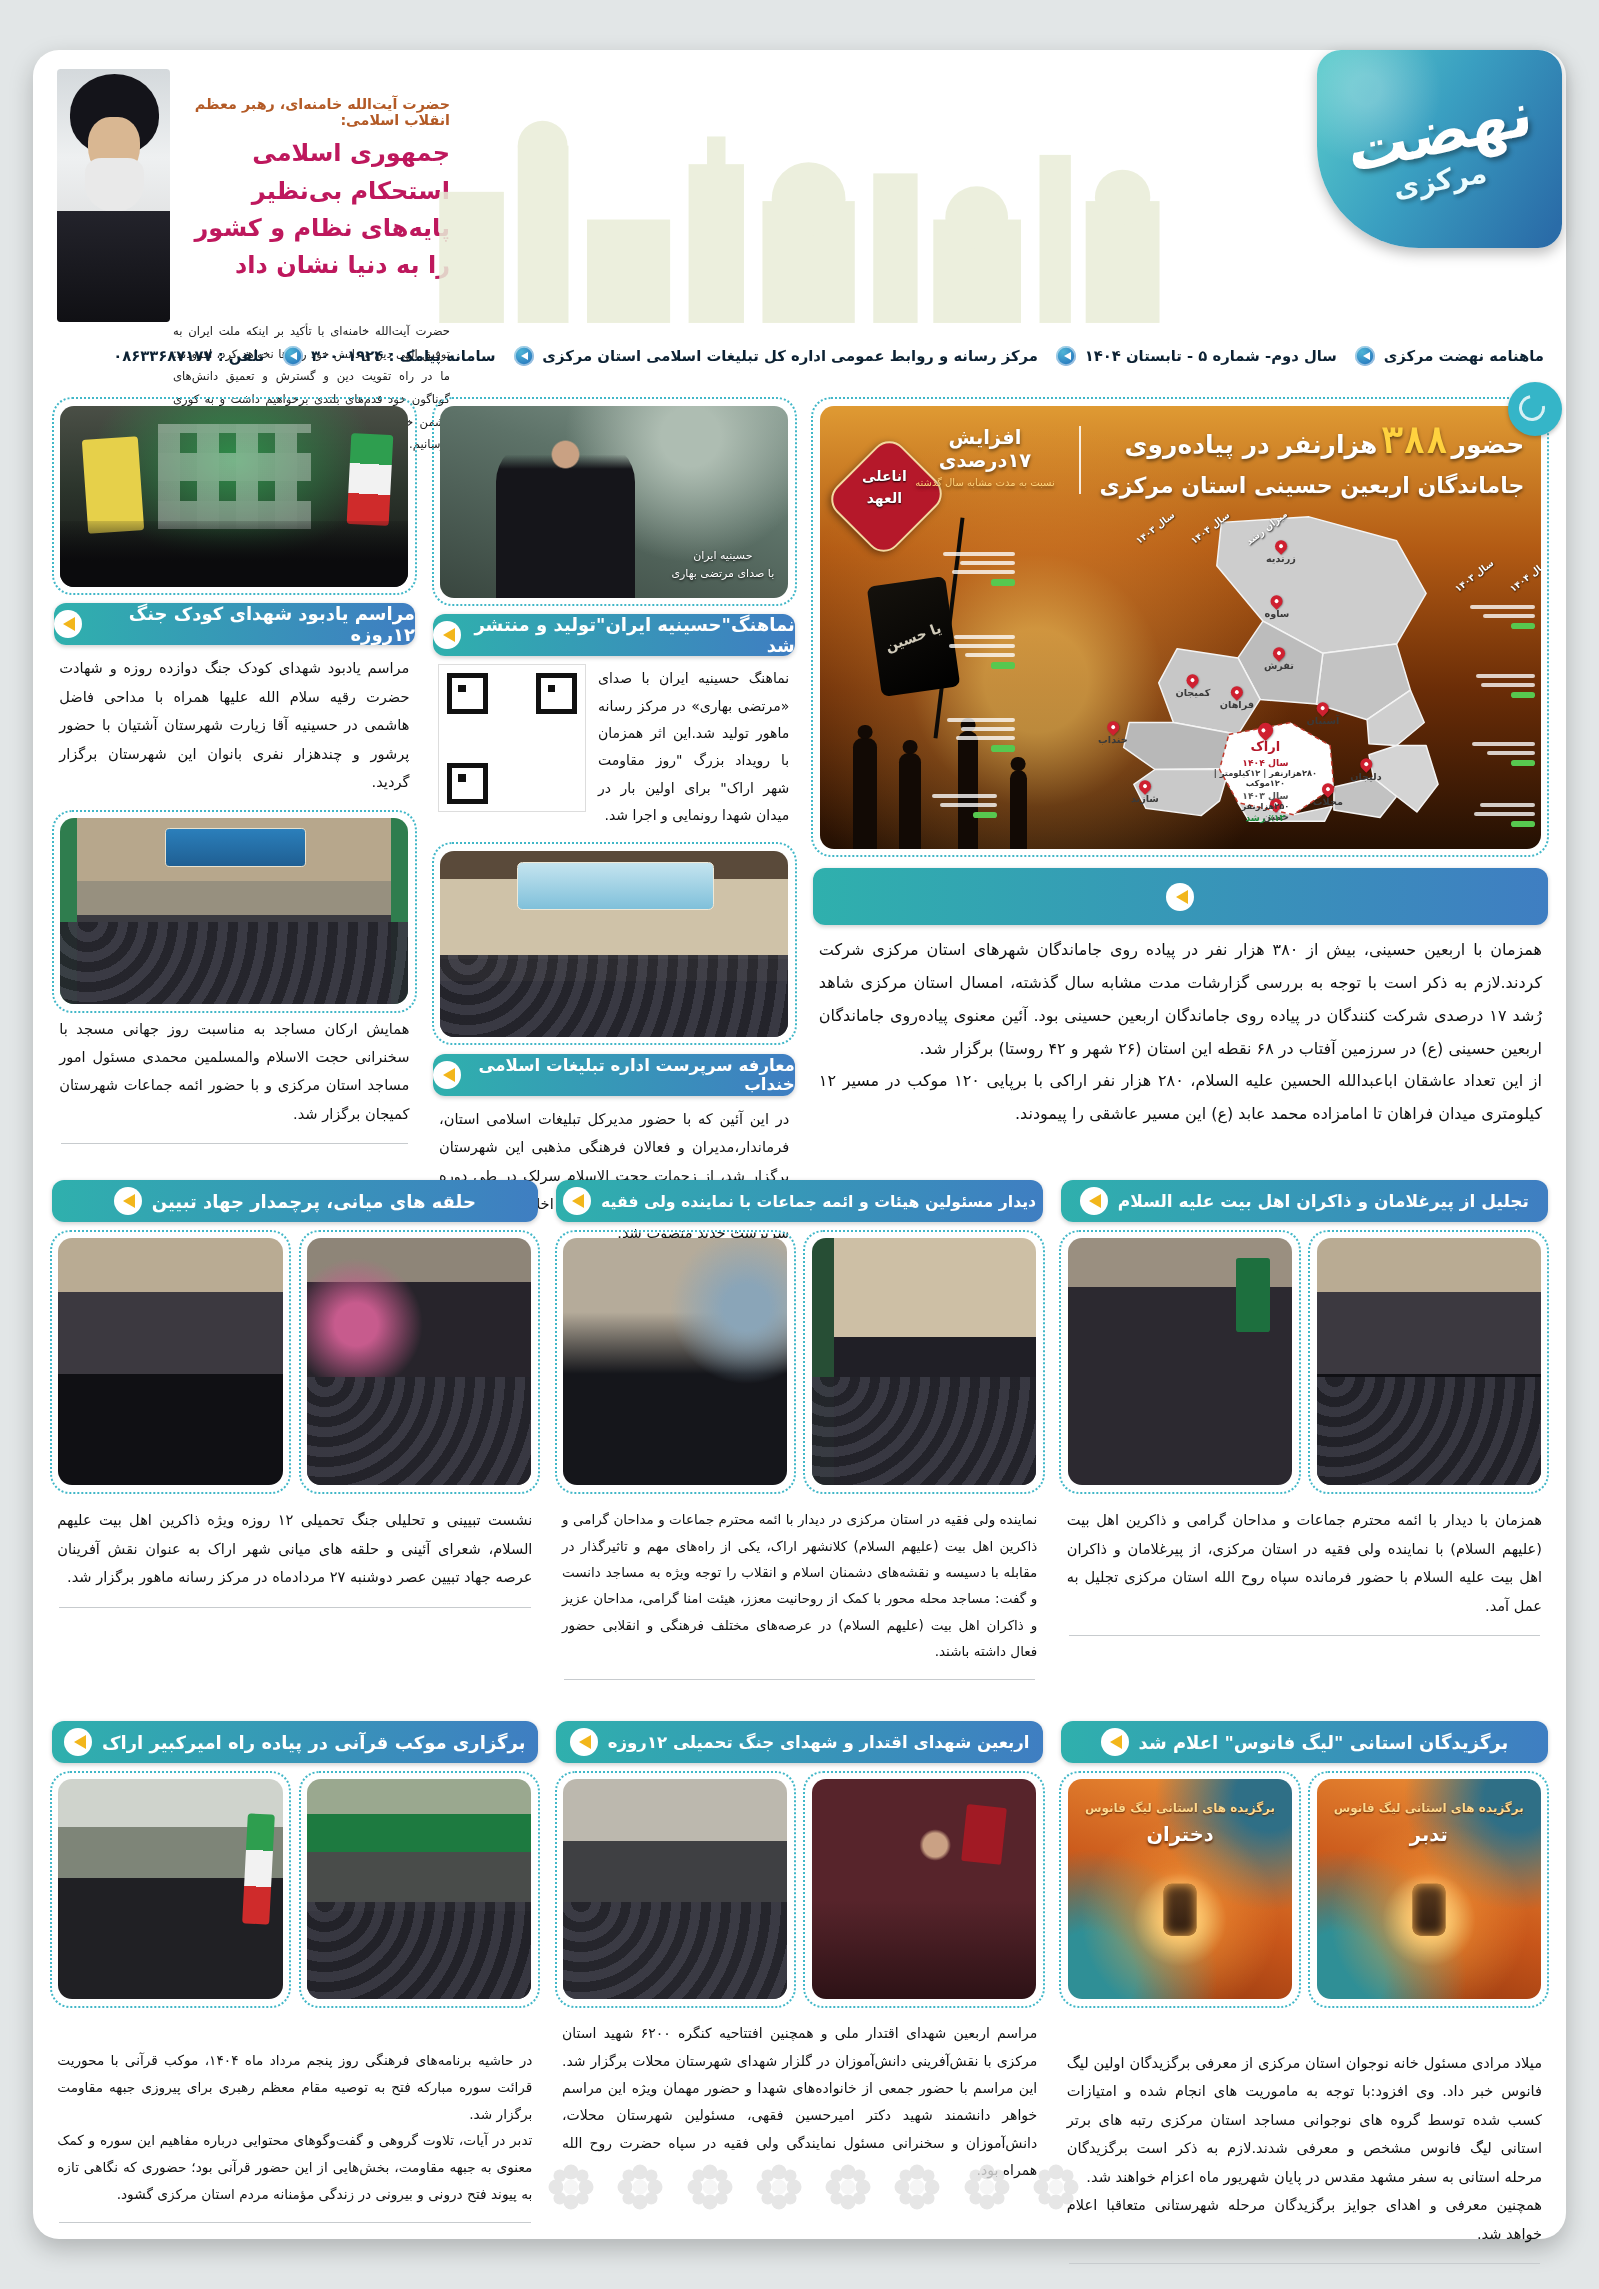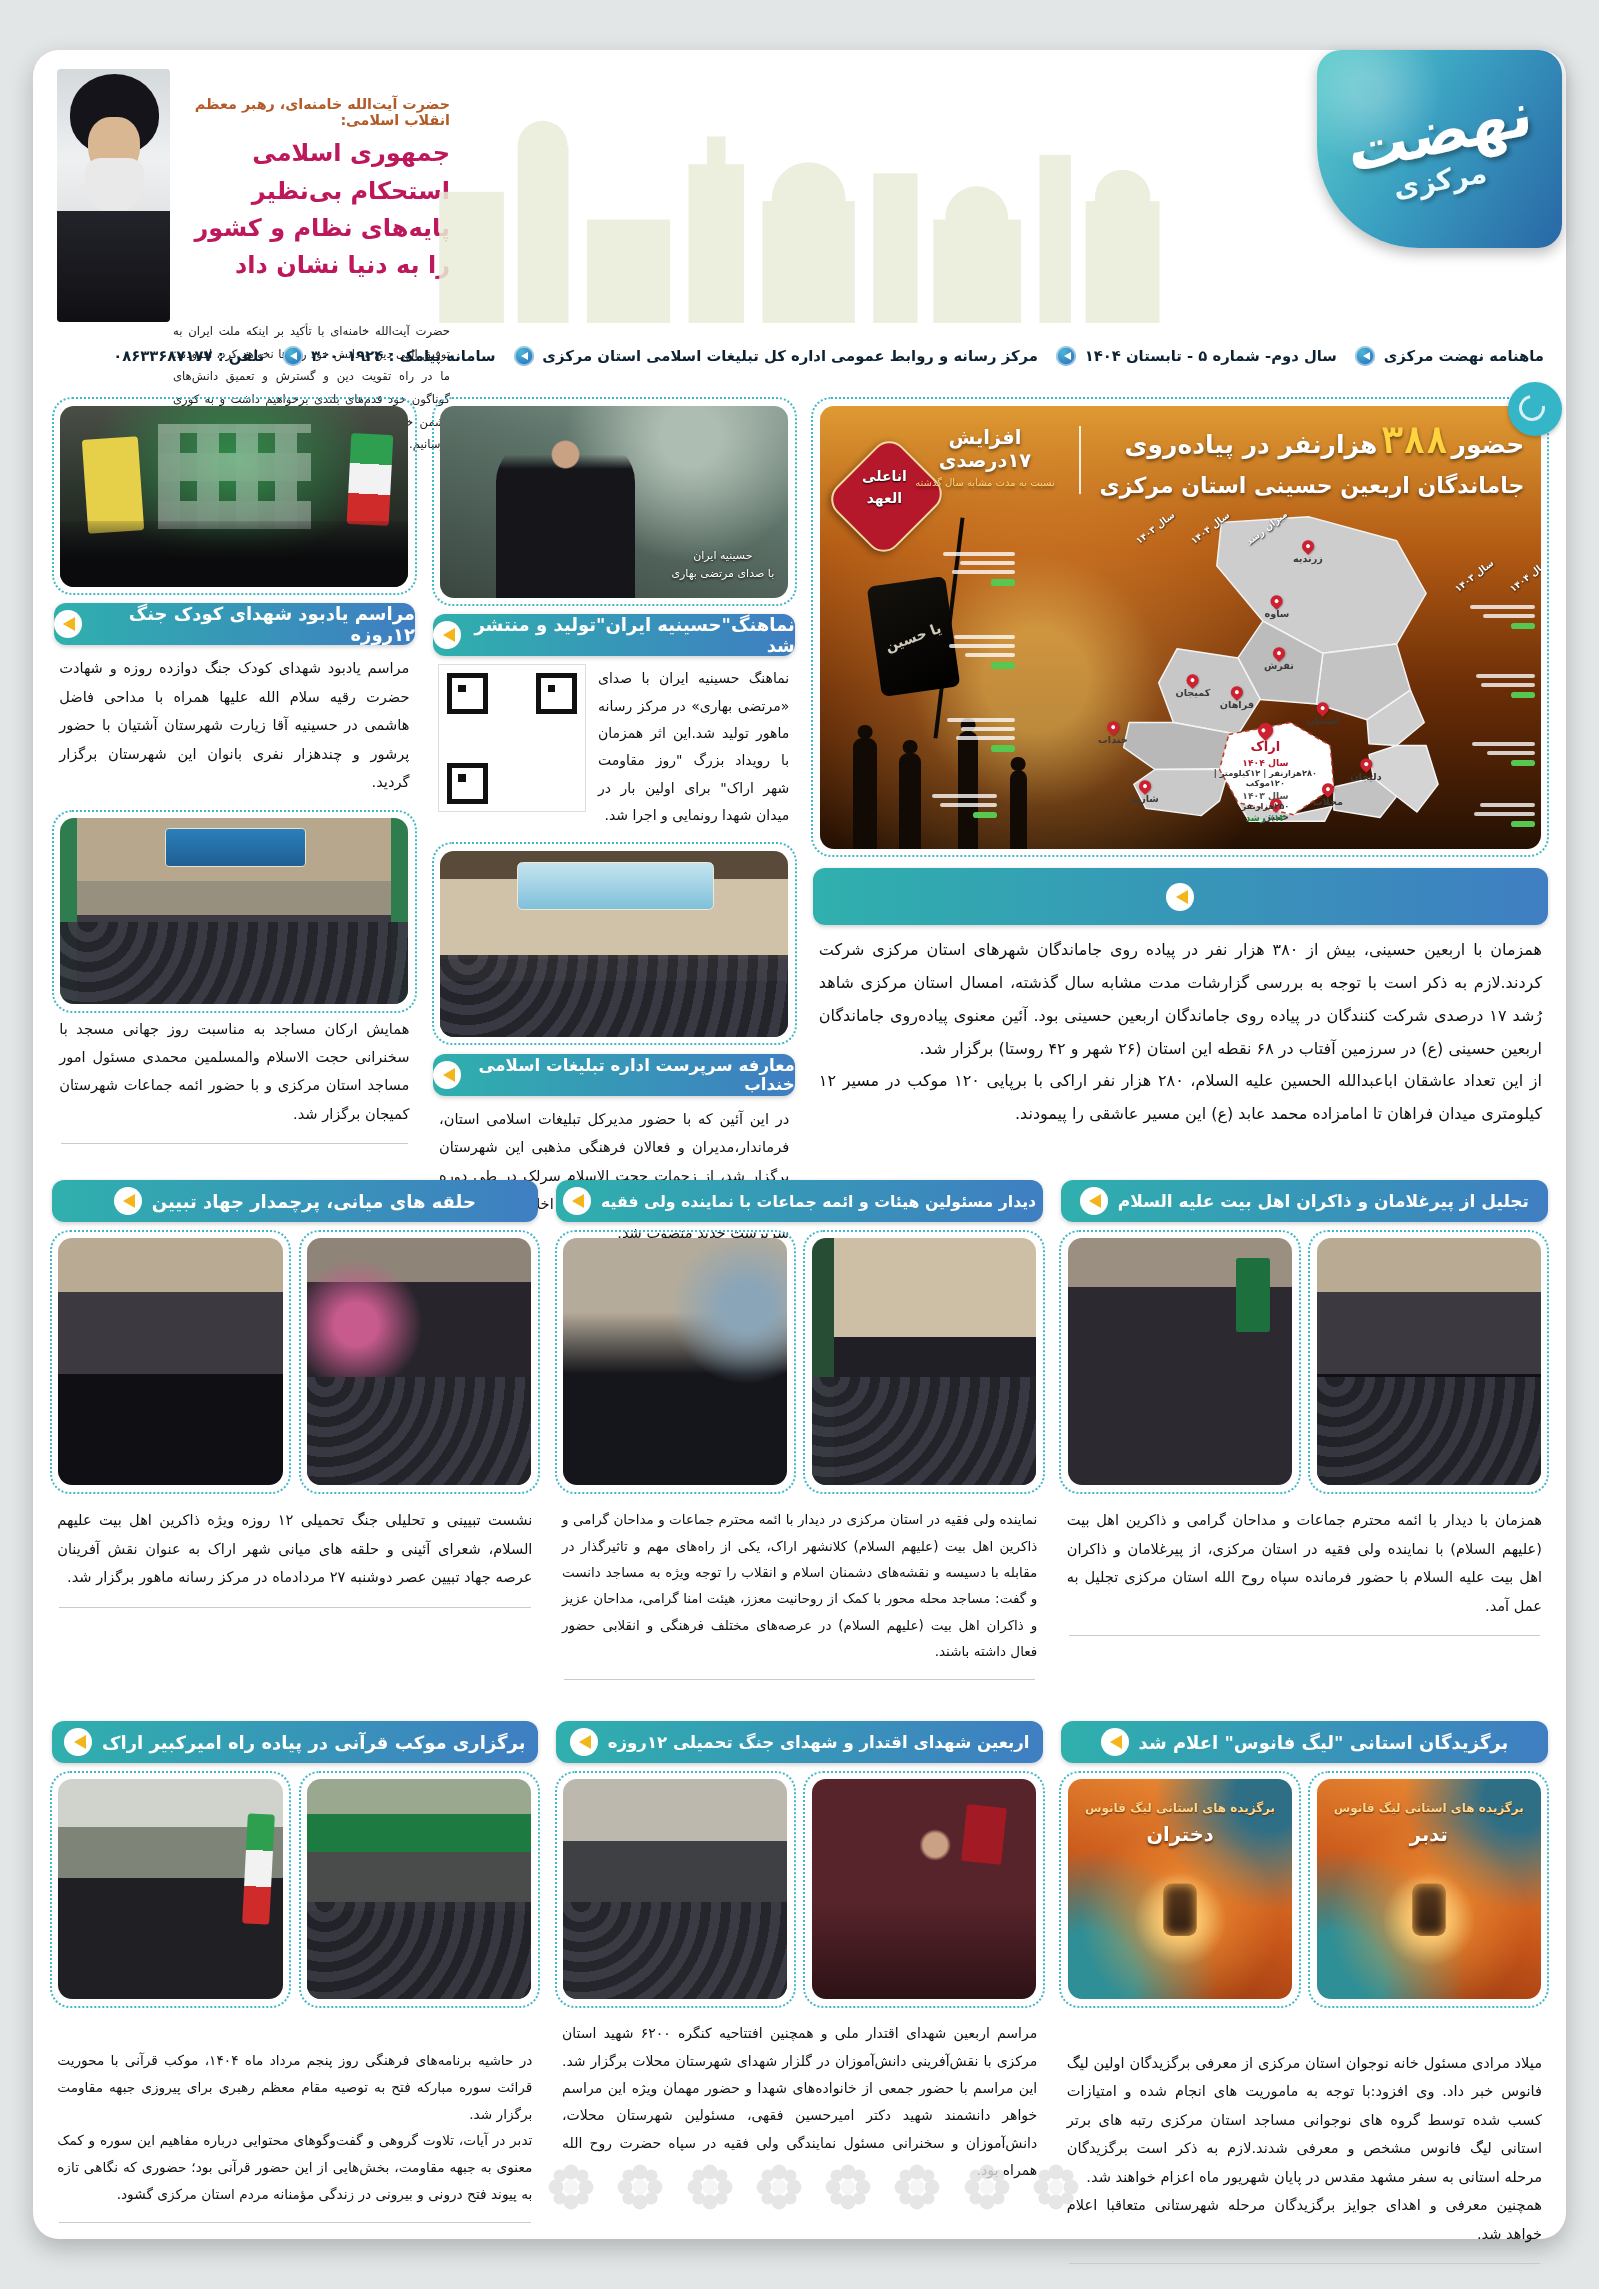--- a/index.html
+++ b/index.html
@@ -112,21 +112,21 @@
   .wk::before{content:"";position:absolute;left:50%;top:-13px;transform:translateX(-50%);width:14.8px;height:14.8px;border-radius:50%;background:#120a05;}
   .wk1{left:33px;width:24px;height:111px;}
   .wk2{left:79px;width:22px;height:96px;}
   .wk3{left:138px;width:20px;height:118px;}
   .wk4{left:190px;width:16.6px;height:79px;}
   .mapsvg{position:absolute;left:272px;top:109px;width:351px;height:308px;}
   .pin{position:absolute;transform:translate(-50%,-100%);text-align:center;z-index:3;}
   .pmark{display:block;margin:0 auto;width:12px;height:12px;background:#cf2030;border-radius:50% 50% 50% 0;transform:rotate(-45deg);box-shadow:0 0.9px 1.8px rgba(0,0,0,.4);}
   .pmark::after{content:"";position:absolute;left:3.7px;top:3.7px;width:4.6px;height:4.6px;border-radius:50%;background:#fff;}
   .plabel{display:block;font-size:9.7px;font-weight:bold;color:#3a3a3a;margin-top:1.8px;white-space:nowrap;}
-  .c0{left:488px;top:159px;}.c1{left:457px;top:214px;}.c2{left:459px;top:266px;}.c3{left:417px;top:305px;}
+  .c0{left:461px;top:159px;}.c1{left:457px;top:214px;}.c2{left:459px;top:266px;}.c3{left:417px;top:305px;}
   .c4{left:332px;top:293px;margin-left:41px;}.c5{left:293px;top:340px;}.c6{left:503px;top:321px;}.c7{left:546px;top:377px;}
   .c8{left:508px;top:402px;}.c9{left:456px;top:417px;}.c10{left:325px;top:399px;}
   .arak{position:absolute;left:382px;top:317px;width:127px;text-align:center;z-index:4;}
   .arak .pmark{width:14.8px;height:14.8px;}
   .arak-name{font-size:13px;font-weight:bold;color:#b5182a;margin-top:1.8px;}
   .arak-y{font-size:9.2px;font-weight:bold;color:#b5182a;margin-top:2.8px;}
   .arak-s{font-size:8.3px;color:#333;font-weight:bold;}
   .arak-y2{font-size:9.2px;font-weight:bold;color:#555;margin-top:1.8px;}
   .arak-g{font-size:9.2px;color:#1d8a3c;font-weight:bold;margin-top:1.8px;}
   .colheads{position:absolute;display:flex;gap:9.2px;z-index:2;}

